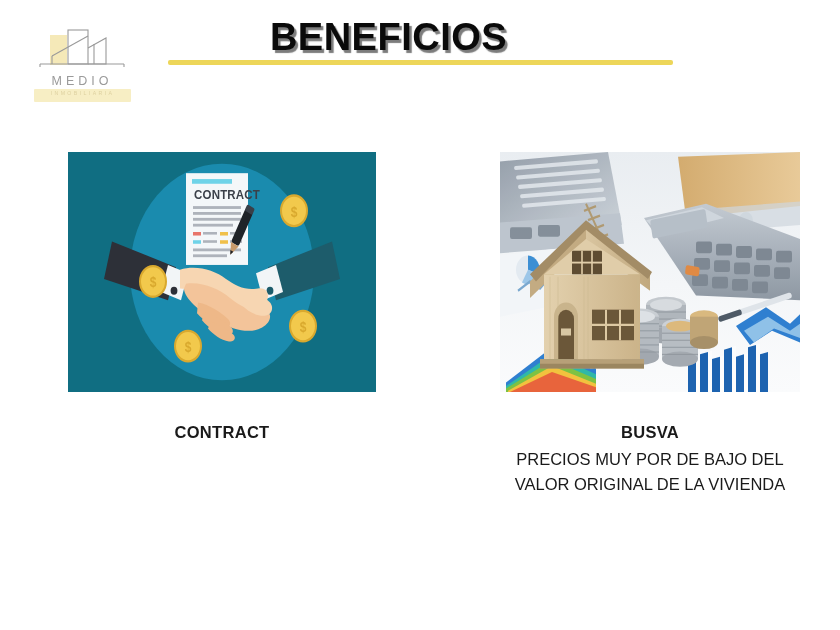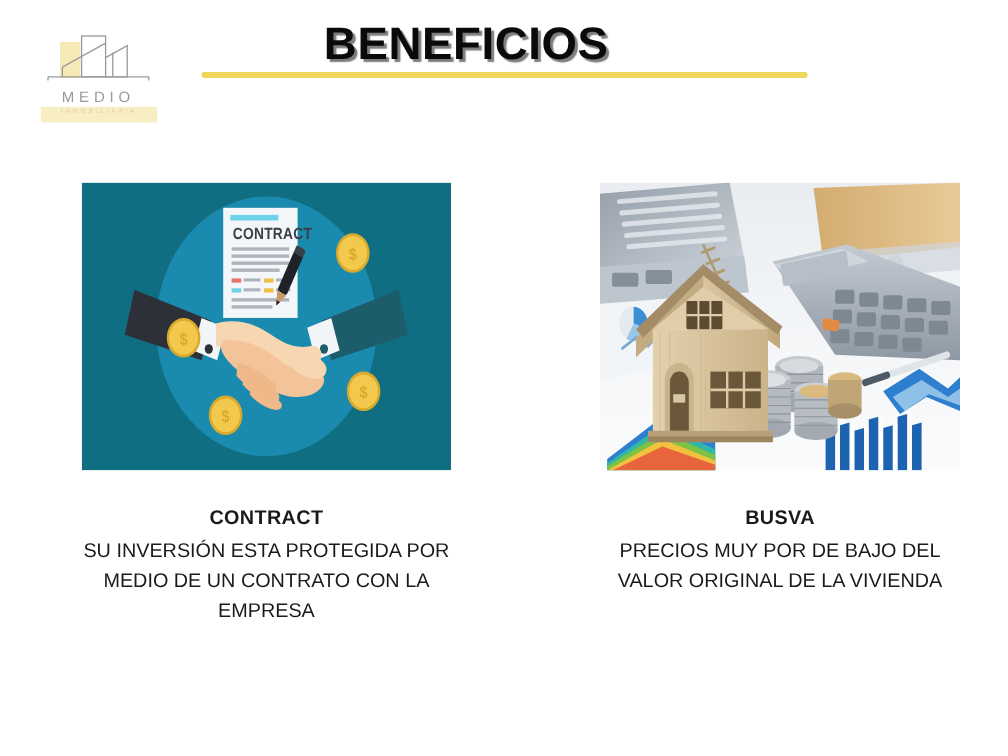--- a/index.html
+++ b/index.html
@@ -234,21 +234,20 @@
           <text x="235" y="153" text-anchor="middle" font-family="'Liberation Sans',sans-serif" font-size="12" font-weight="bold" fill="#d9a92e">$</text>
         </g>
         <g>
           <circle cx="120" cy="165" r="13" fill="#f2c94c" stroke="#d9a92e" stroke-width="2"></circle>
           <text x="120" y="170" text-anchor="middle" font-family="'Liberation Sans',sans-serif" font-size="12" font-weight="bold" fill="#d9a92e">$</text>
         </g>
       </svg>
     </div>
     <div class="caption">
       <span class="caption-title">CONTRACT</span>
-      <span class="caption-body">SU INVERSIÓN ESTA PROTEGIDA POR MEDIO DE UN CONTRATO CON LA EMPRESA</span>
     </div>
   </div>
 
   <div class="card card-right">
     <div class="media">
       <svg class="photo" viewBox="0 0 300 204" preserveAspectRatio="none">
         <defs>
           <linearGradient id="bgTop" x1="0" y1="0" x2="0" y2="1">
             <stop offset="0%" stop-color="#e9edf1"></stop>
             <stop offset="55%" stop-color="#f4f6f8"></stop>

